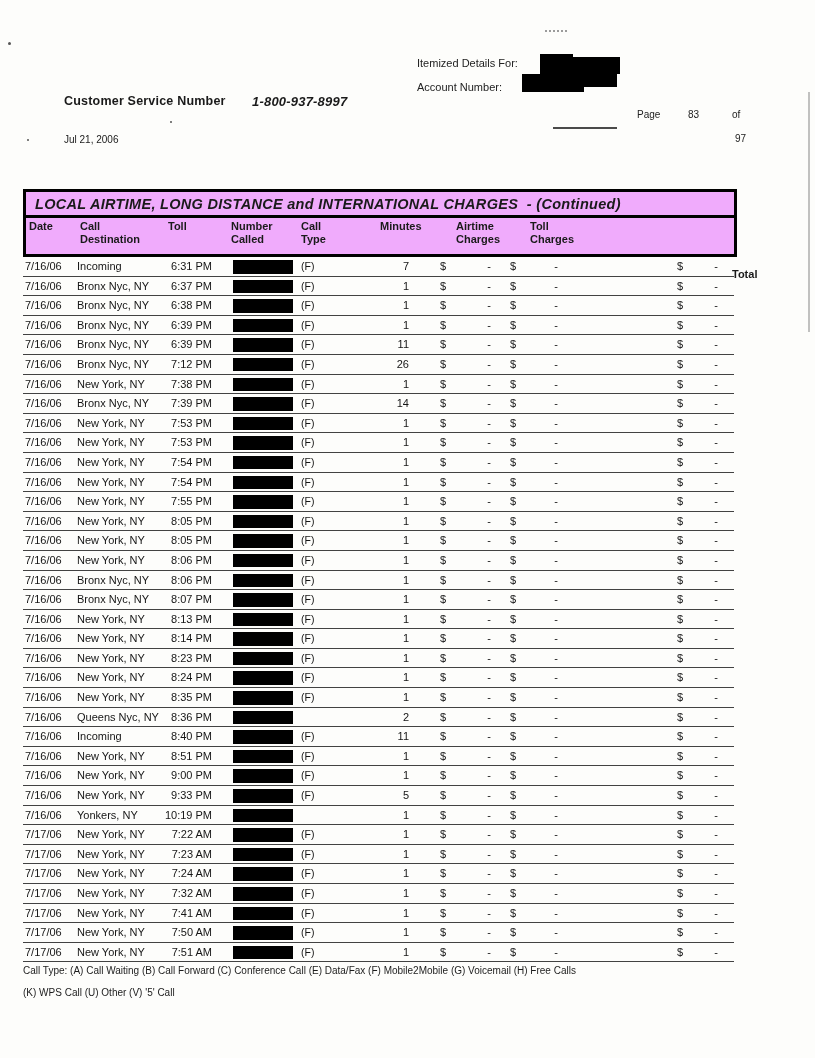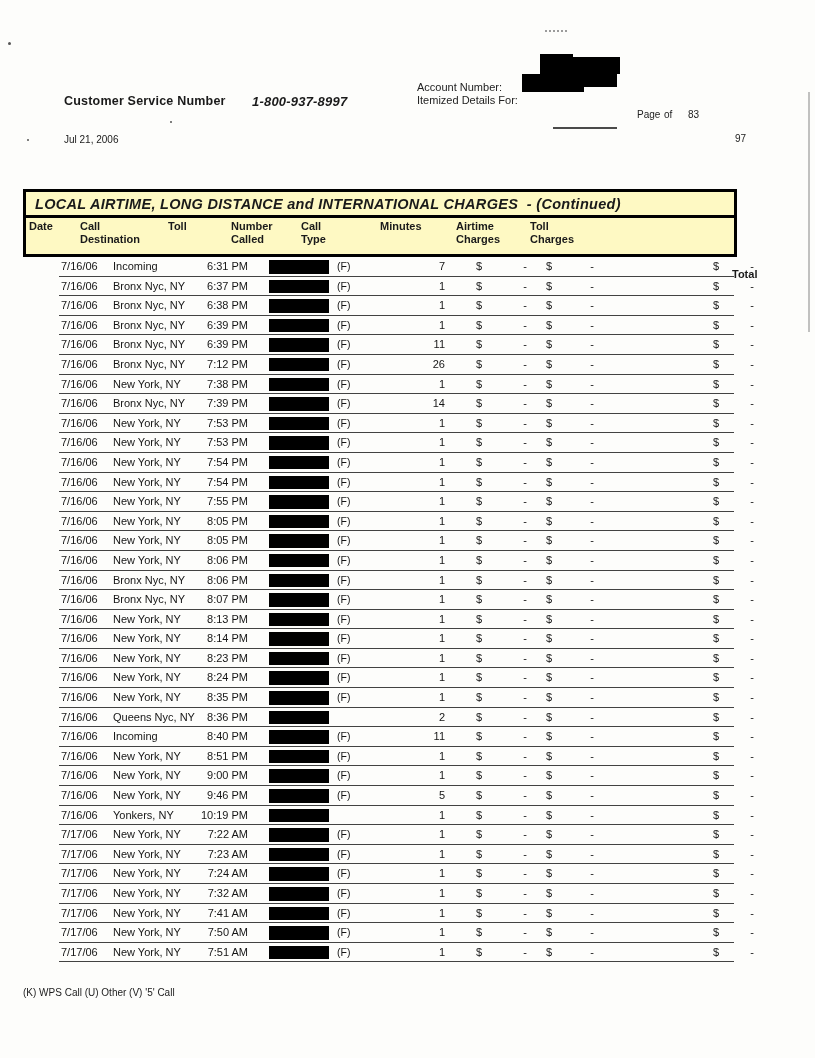--- a/index.html
+++ b/index.html
@@ -10,59 +10,59 @@
     margin: 0 auto;
     background: #fdfdfb;
     font-family: "Liberation Sans", sans-serif;
     color: #1a1a1a;
     overflow: hidden;
   }
   .abs { position: absolute; }
 
   
   .lbl { font-size: 11px; line-height: 14px; color:#222; }
-  .itemized { left:417px; top:56px;margin-top:37px; }
+  .itemized { left:417px; top:56px; }
   .account  { left:417px; top:72px;margin-top:8px; }
   .redact { position:absolute; background:#000; }
   .r1 { left:540px; top:54px; width:33px; height:21px; }
   .r2 { left:572px; top:57px; width:48px; height:17px; }
   .r3 { left:522px; top:74px; width:62px; height:18px; }
   .r4 { left:584px; top:74px; width:33px; height:13px; }
   .cs-label  { left:64px;  top:94px; font-size:12.5px; font-weight:bold; letter-spacing:.2px; }
   .cs-number { left:252px; top:94px; font-size:13px; font-weight:bold; letter-spacing:.2px;font-style:italic; }
   .stmt-date { left:64px;  top:115px; font-size:10px;margin-top:19px; }
   .pg { top:109px; font-size:10px; color:#222; }
-  .pg-label { left:637px; } .pg-num { left:688px; } .pg-of { left:664px; } .pg-total { left:735px;margin-top:24px; }
+  .pg-label { left:637px; } .pg-num { left:688px; } .pg-of { left:732px; } .pg-total { left:735px;margin-top:24px; }
   .pg-underline { left:553px; top:127px; width:64px; height:2px; background:#4a4a4a; }
   .edge-line { left:808px; top:92px; width:2px; height:240px; background:#9a9a9a; opacity:.6; }
 
   
   .speck { position:absolute; background:#555; border-radius:50%; }
   .s1 { left:545px; top:30px; width:22px; height:2px; background:none; border-top:2px dotted #9b9b9b; border-radius:0; }
   .s2 { left:170px; top:121px; width:2px; height:2px; }
   .s3 { left:27px;  top:139px; width:2px; height:2px; }
   .s4 { left:8px;   top:42px;  width:3px; height:3px; }
 
   
   .table { position:absolute; left:23px; top:189px; width:714px; }
-  .t-head { border:3px solid #000; background:#fef9c3; }
+  .t-head { border:3px solid #000; background:#f0abfc; }
   .t-title {
     padding: 3px 0 2px 9px;
     font-size: 14.5px; font-weight: bold; font-style: italic;
     letter-spacing: .3px; line-height: 18px; white-space: pre;
     border-bottom: 3.5px solid #000;
   }
   .t-cols { position:relative; height:36px; }
   .hc { position:absolute; top:2px; font-size:11px; font-weight:bold; line-height:13px; }
   .hc span { display:block; }
   .h-date{left:3px;} .h-dest{left:54px;} .h-time{left:142px;} .h-num{left:205px;}
   .h-type{left:275px;} .h-min{left:354px;text-align:center;} .h-air{left:430px;} .h-toll{left:504px;} .h-total{left:706px;margin-top:48px;}
 
   .t-rows { width:711px; }
-  .row { position:relative; height:19.6px; border-bottom:1.3px solid #424242;margin-left:36px; }
+  .row { position:relative; height:19.6px; border-bottom:1.3px solid #424242; }
   .c { position:absolute; top:0; line-height:19.3px; font-size:11px; color:#151515; white-space:nowrap; }
   .date { left:2px; }
   .dest { left:54px; }
   .time { left:132px; width:57px; text-align:right; }
   .numbox { left:210px; top:3px; width:60px; height:13.5px; background:#000; }
   .type { left:278px; font-size:10.5px; }
   .min  { left:322px; width:64px; text-align:right; }
   .a-cur { left:417px; } .a-val { left:438px; width:30px; text-align:right; }
   .t-cur { left:487px; } .t-val { left:504px; width:31px; text-align:right; }
   .tot-cur { left:654px; } .tot-val { left:666px; width:29px; text-align:right; }
@@ -530,21 +530,21 @@
     <span class="c a-val">-</span>
     <span class="c t-cur">$</span>
     <span class="c t-val">-</span>
     <span class="c tot-cur">$</span>
     <span class="c tot-val">-</span>
   </div>
 
   <div class="row">
     <span class="c date">7/16/06</span>
     <span class="c dest">New York, NY</span>
-    <span class="c time">9:46 PM</span>
+    <span class="c time">9:33 PM</span>
     <span class="c numbox"></span>
     <span class="c type">(F)</span>
     <span class="c min">5</span>
     <span class="c a-cur">$</span>
     <span class="c a-val">-</span>
     <span class="c t-cur">$</span>
     <span class="c t-val">-</span>
     <span class="c tot-cur">$</span>
     <span class="c tot-val">-</span>
   </div>
@@ -664,14 +664,15 @@
     <span class="c a-cur">$</span>
     <span class="c a-val">-</span>
     <span class="c t-cur">$</span>
     <span class="c t-val">-</span>
     <span class="c tot-cur">$</span>
     <span class="c tot-val">-</span>
   </div>
 </div>
   </div>
 
+  <div class="footnote fn1">Call Type: (A) Call Waiting (B) Call Forward (C) Conference Call (E) Data/Fax (F) Mobile2Mobile (G) Voicemail (H) Free Calls</div>
   <div class="footnote fn2">(K) WPS Call (U) Other (V) '5' Call</div>
 </div>
 
 </body></html>

